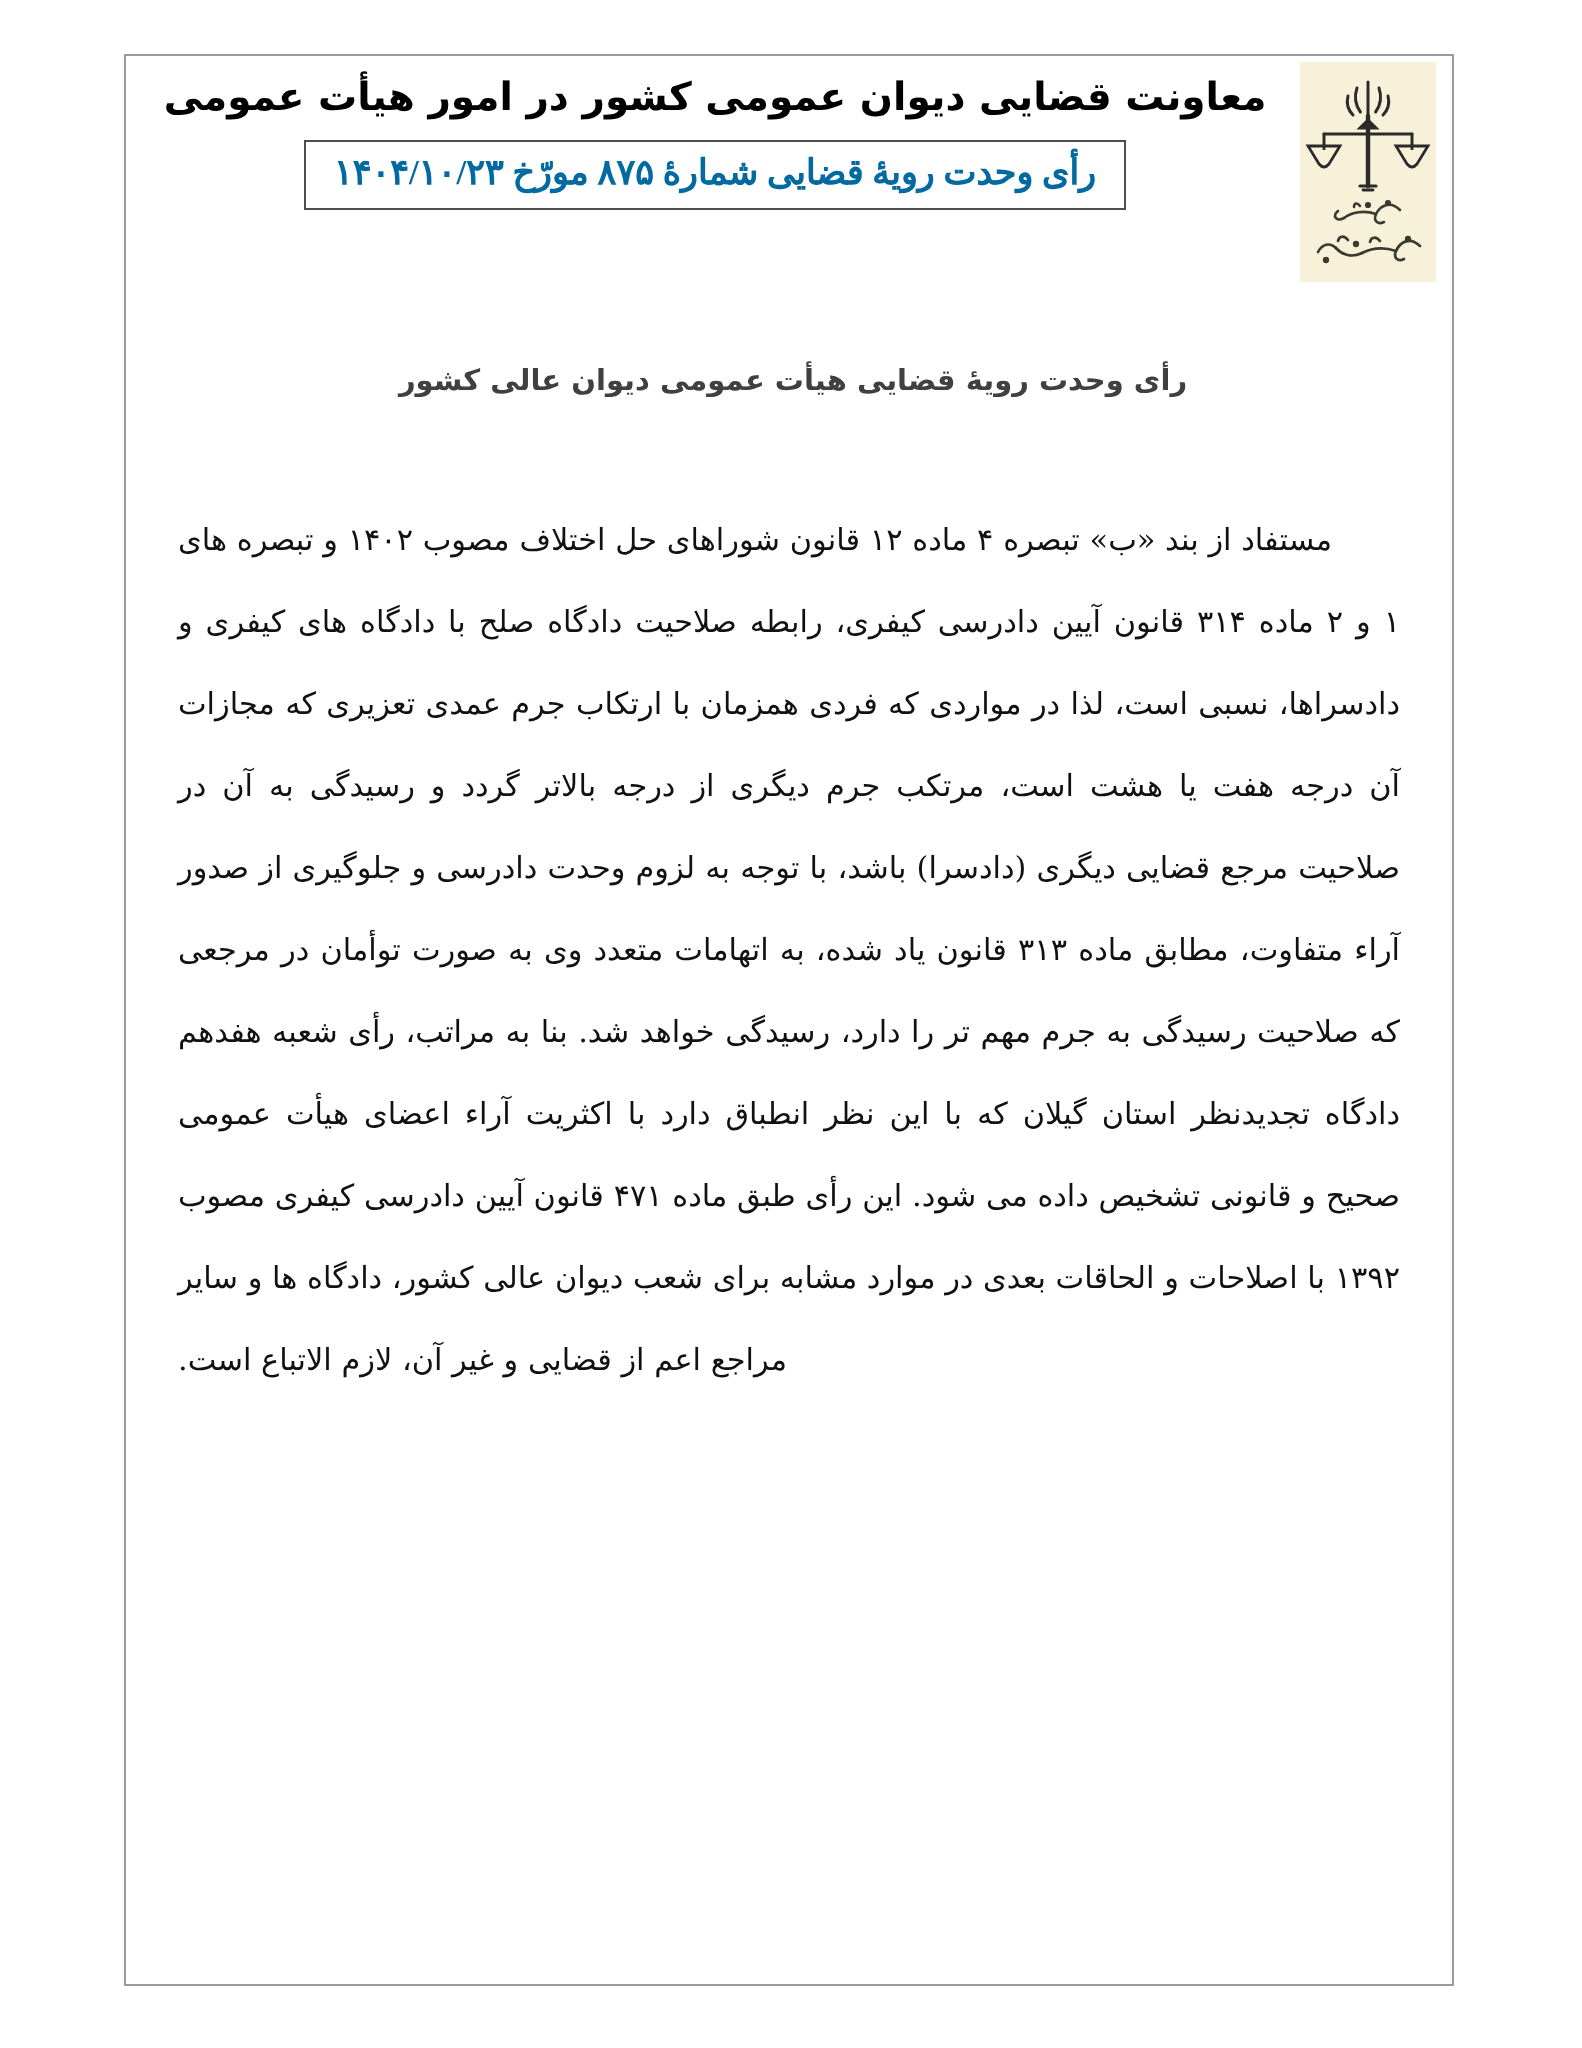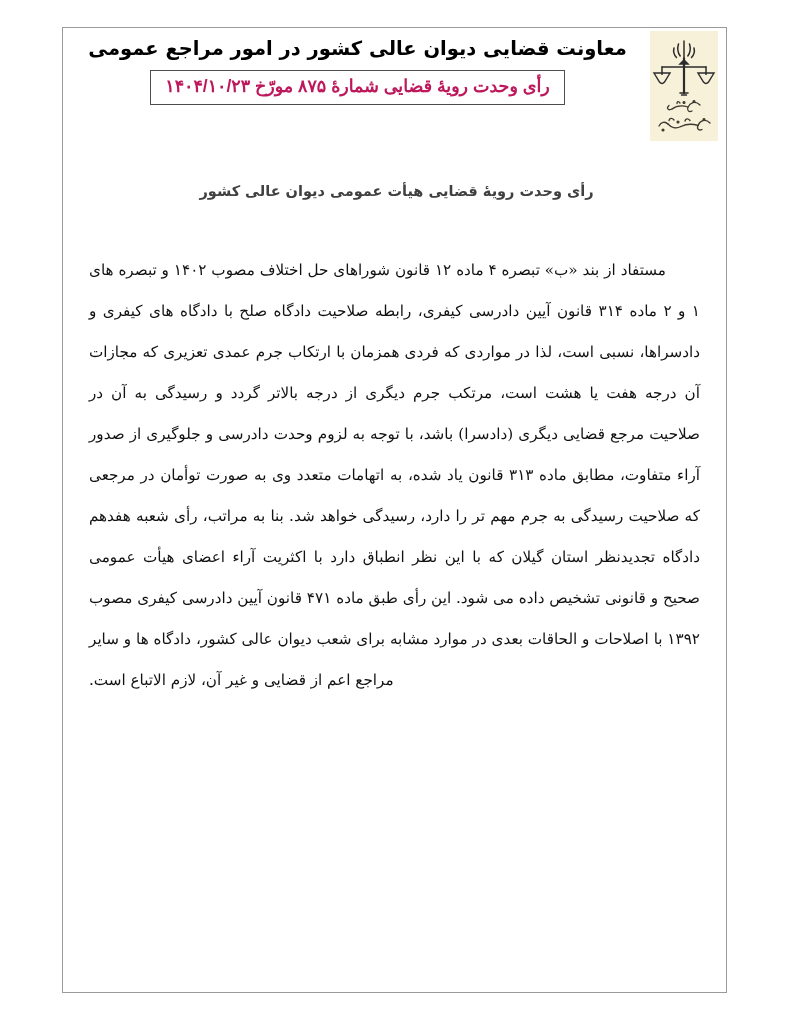--- a/index.html
+++ b/index.html
@@ -57,25 +57,25 @@
 
   .title-box {
     display: inline-block;
     margin-top: 7px;
     border: 1.4px solid #4d4d4d;
     padding: 4px 14px 6px 14px;
     background: #ffffff;
   }
 
   .title-box-text {
-    font-family: Liberation Sans, sans-serif;
+    font-family: Liberation Serif, serif;
     font-weight: bold;
     font-size: 17.5px;
     line-height: 1.3;
-    color: #be185d;
+    color: #0369a1;
     direction: rtl;
     white-space: nowrap;
   }
 
   
   .logo-box {
     position: absolute;
     right: 8px;
     top: 3px;
     width: 68px;
@@ -194,21 +194,21 @@
           <path d="M24 89 C22 86.5 19.5 87 19 89.5"></path>
           <path d="M40 89.5 C38 87 35.5 87.5 35 90"></path>
           <circle cx="54" cy="88.5" r="0.9" fill="#3a3a30"></circle>
           <circle cx="28" cy="91" r="0.9" fill="#3a3a30"></circle>
           <circle cx="13" cy="99" r="0.9" fill="#3a3a30"></circle>
         </g>
       </svg>
     </div>
 
     <div class="header-text-col">
-      <div class="doc-title">معاونت قضایی دیوان عالی کشور در امور مراجع عمومی</div>
+      <div class="doc-title">معاونت قضایی دیوان عمومی کشور در امور هیأت عمومی</div>
       <div class="title-box">
         <div class="title-box-text">رأی وحدت رویهٔ قضایی شمارهٔ ۸۷۵ مورّخ ۱۴۰۴/۱۰/۲۳</div>
       </div>
     </div>
 
   </div>
 
   <div class="subtitle">رأی وحدت رویهٔ قضایی هیأت عمومی دیوان عالی کشور</div>
 
   <div class="body-text">مستفاد از بند «ب» تبصره ۴ ماده ۱۲ قانون شوراهای حل اختلاف مصوب ۱۴۰۲ و تبصره های ۱ و ۲ ماده ۳۱۴ قانون آیین دادرسی کیفری، رابطه صلاحیت دادگاه صلح با دادگاه های کیفری و دادسراها، نسبی است، لذا در مواردی که فردی همزمان با ارتکاب جرم عمدی تعزیری که مجازات آن درجه هفت یا هشت است، مرتکب جرم دیگری از درجه بالاتر گردد و رسیدگی به آن در صلاحیت مرجع قضایی دیگری (دادسرا) باشد، با توجه به لزوم وحدت دادرسی و جلوگیری از صدور آراء متفاوت، مطابق ماده ۳۱۳ قانون یاد شده، به اتهامات متعدد وی به صورت توأمان در مرجعی که صلاحیت رسیدگی به جرم مهم تر را دارد، رسیدگی خواهد شد. بنا به مراتب، رأی شعبه هفدهم دادگاه تجدیدنظر استان گیلان که با این نظر انطباق دارد با اکثریت آراء اعضای هیأت عمومی صحیح و قانونی تشخیص داده می شود. این رأی طبق ماده ۴۷۱ قانون آیین دادرسی کیفری مصوب ۱۳۹۲ با اصلاحات و الحاقات بعدی در موارد مشابه برای شعب دیوان عالی کشور، دادگاه ها و سایر مراجع اعم از قضایی و غیر آن، لازم الاتباع است.</div>

